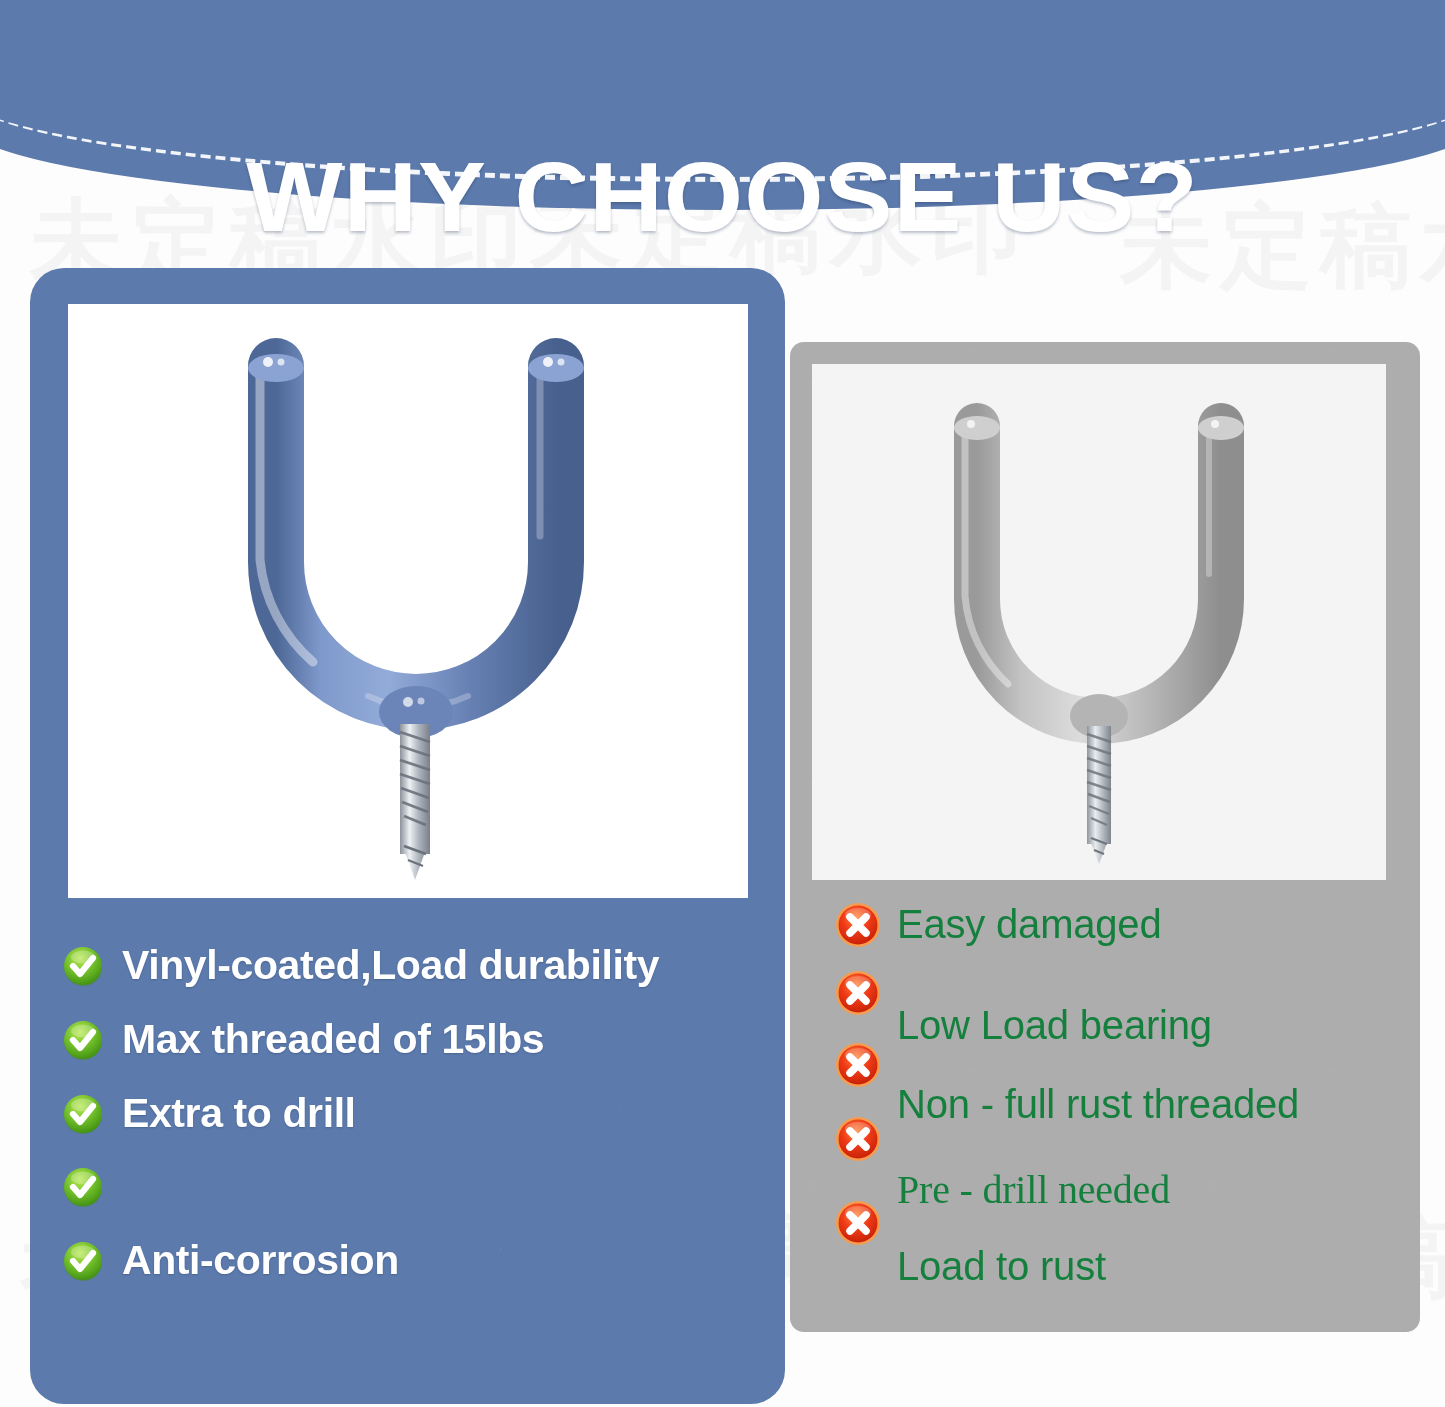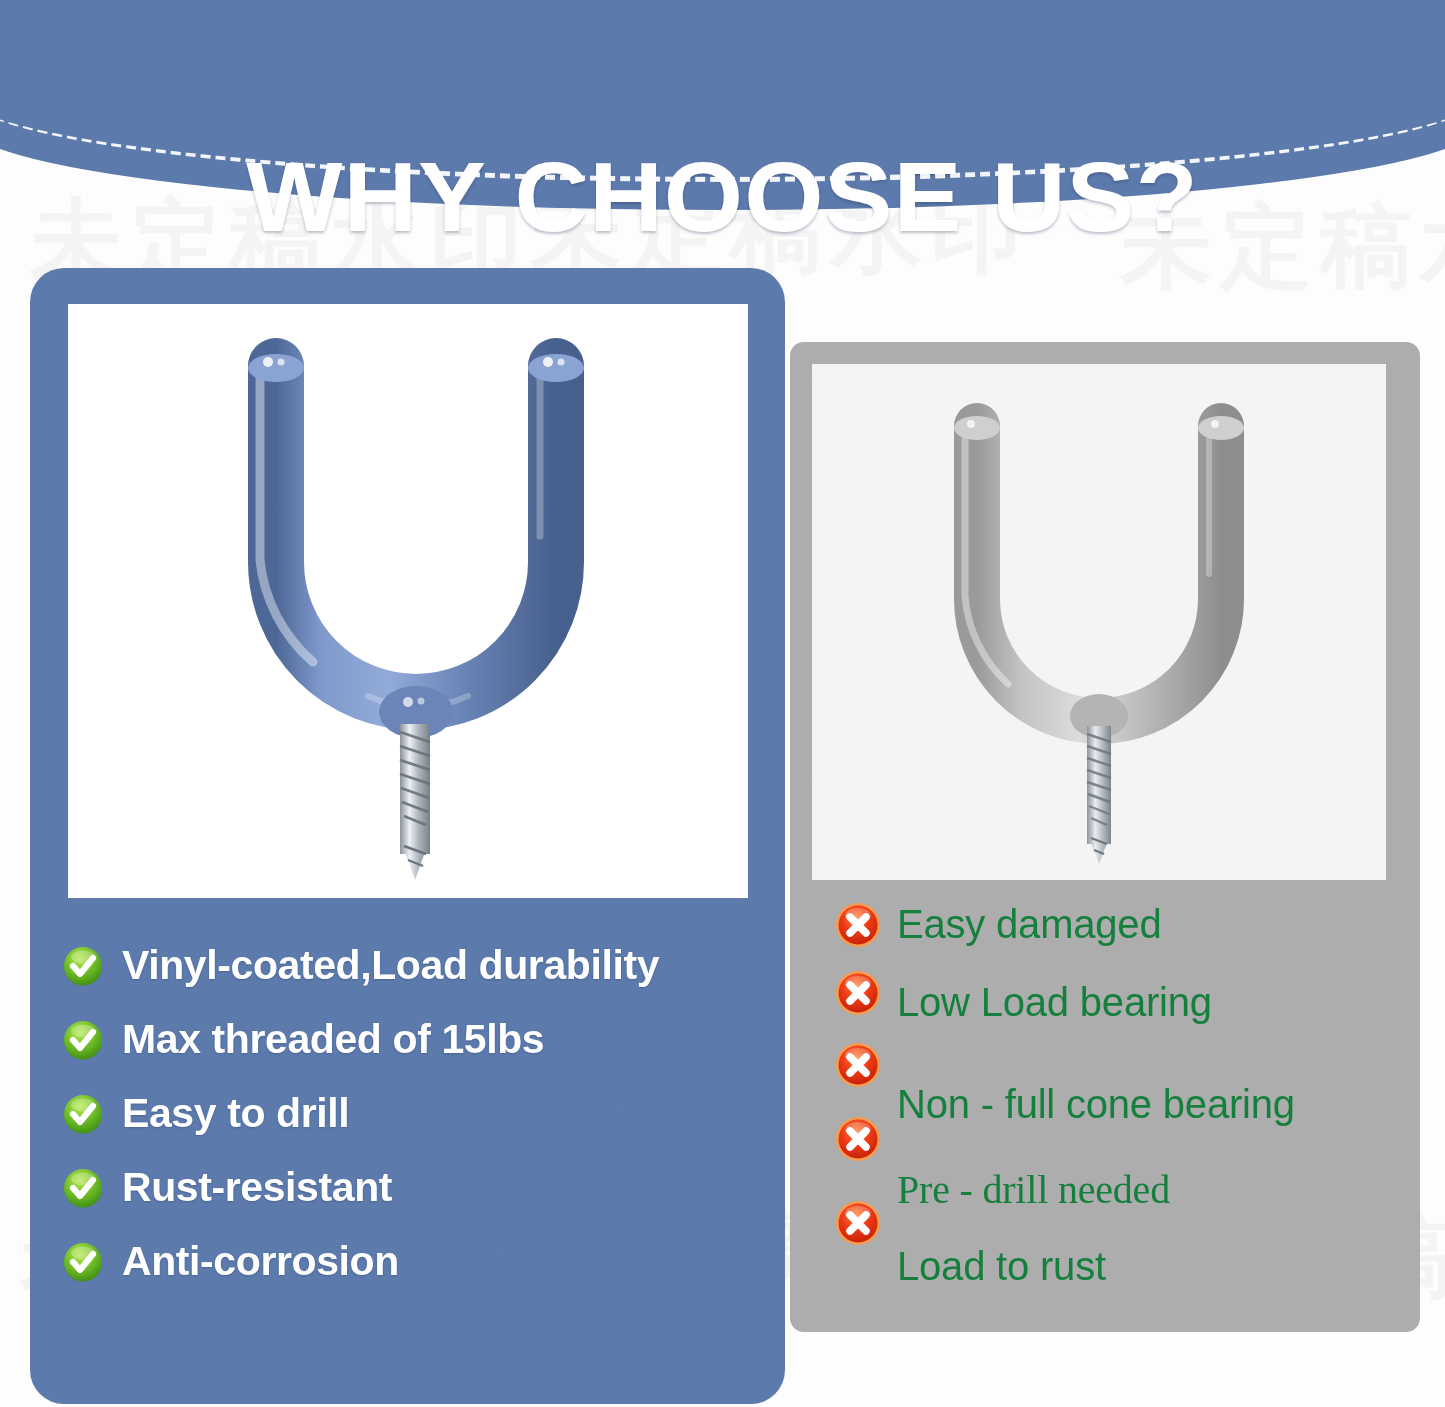--- a/index.html
+++ b/index.html
@@ -203,21 +203,21 @@
   .li-text-bad {
     color: #15803d;
     font-family: "Liberation Sans", sans-serif;
     font-size: 40px;
     line-height: 1;
     letter-spacing: -0.2px;
     white-space: nowrap;
   }
   
   .li-bad:nth-child(1) .li-text-bad { margin-top: 2px; }
-  .li-bad:nth-child(2) .li-text-bad { margin-top: 8px; }
+  .li-bad:nth-child(2) .li-text-bad { margin-top: 31px; }
   .li-bad:nth-child(3) .li-text-bad { margin-top: 38px; }
   .li-bad:nth-child(4) .li-text-bad { margin-top: 52px; font-family: Liberation Serif, serif; }
   .li-bad:nth-child(5) .li-text-bad { margin-top: 56px; }
   .li-bad:nth-child(2) .li-icon { margin-top: -4px; }
   .li-bad:nth-child(3) .li-icon { margin-top: -4px; }
   .li-bad:nth-child(4) .li-icon { margin-top: -2px; }
   .li-bad:nth-child(5) .li-icon { margin-top: 10px; }
 </style>
 </head>
 <body>
@@ -327,21 +327,21 @@
 
   <div class="li-bad">
     <span class="li-icon">
       <svg viewBox="0 0 46 46" xmlns="http://www.w3.org/2000/svg">
         <circle cx="23" cy="23" r="22" fill="#ff9a44" opacity="0.9"></circle>
         <circle cx="23" cy="23" r="19.5" fill="url(#rx1)"></circle>
         <ellipse cx="23" cy="13" rx="13" ry="7" fill="#ffffff" opacity="0.22"></ellipse>
         <path d="M15 15 L31 31 M31 15 L15 31" stroke="#ffffff" stroke-width="7.5" stroke-linecap="round"></path>
       </svg>
     </span>
-    <span class="li-text-bad">Non - full cone bearing</span>
+    <span class="li-text-bad">Non - full rust threaded</span>
   </div>
 
   <div class="li-bad">
     <span class="li-icon">
       <svg viewBox="0 0 46 46" xmlns="http://www.w3.org/2000/svg">
         <circle cx="23" cy="23" r="22" fill="#ff9a44" opacity="0.9"></circle>
         <circle cx="23" cy="23" r="19.5" fill="url(#rx1)"></circle>
         <ellipse cx="23" cy="13" rx="13" ry="7" fill="#ffffff" opacity="0.22"></ellipse>
         <path d="M15 15 L31 31 M31 15 L15 31" stroke="#ffffff" stroke-width="7.5" stroke-linecap="round"></path>
       </svg>
@@ -452,33 +452,32 @@
 
     <div class="li">
       <span class="li-icon">
         <svg viewBox="0 0 42 42" xmlns="http://www.w3.org/2000/svg">
           <circle cx="21" cy="22" r="19" fill="#3f8f10" opacity="0.55"></circle>
           <circle cx="21" cy="21" r="19" fill="url(#gk1)"></circle>
           <ellipse cx="21" cy="12" rx="12" ry="6.5" fill="#ffffff" opacity="0.25"></ellipse>
           <path d="M11 21 L18 29 L31 13" fill="none" stroke="#ffffff" stroke-width="6.2" stroke-linecap="round" stroke-linejoin="round"></path>
         </svg>
       </span>
-      <span class="li-text-good">Easy to drill</span>
+      <span class="li-text-good">Extra to drill</span>
     </div>
 
     <div class="li">
       <span class="li-icon">
         <svg viewBox="0 0 42 42" xmlns="http://www.w3.org/2000/svg">
           <circle cx="21" cy="22" r="19" fill="#3f8f10" opacity="0.55"></circle>
           <circle cx="21" cy="21" r="19" fill="url(#gk1)"></circle>
           <ellipse cx="21" cy="12" rx="12" ry="6.5" fill="#ffffff" opacity="0.25"></ellipse>
           <path d="M11 21 L18 29 L31 13" fill="none" stroke="#ffffff" stroke-width="6.2" stroke-linecap="round" stroke-linejoin="round"></path>
         </svg>
       </span>
-      <span class="li-text-good">Rust-resistant</span>
     </div>
 
     <div class="li">
       <span class="li-icon">
         <svg viewBox="0 0 42 42" xmlns="http://www.w3.org/2000/svg">
           <circle cx="21" cy="22" r="19" fill="#3f8f10" opacity="0.55"></circle>
           <circle cx="21" cy="21" r="19" fill="url(#gk1)"></circle>
           <ellipse cx="21" cy="12" rx="12" ry="6.5" fill="#ffffff" opacity="0.25"></ellipse>
           <path d="M11 21 L18 29 L31 13" fill="none" stroke="#ffffff" stroke-width="6.2" stroke-linecap="round" stroke-linejoin="round"></path>
         </svg>

